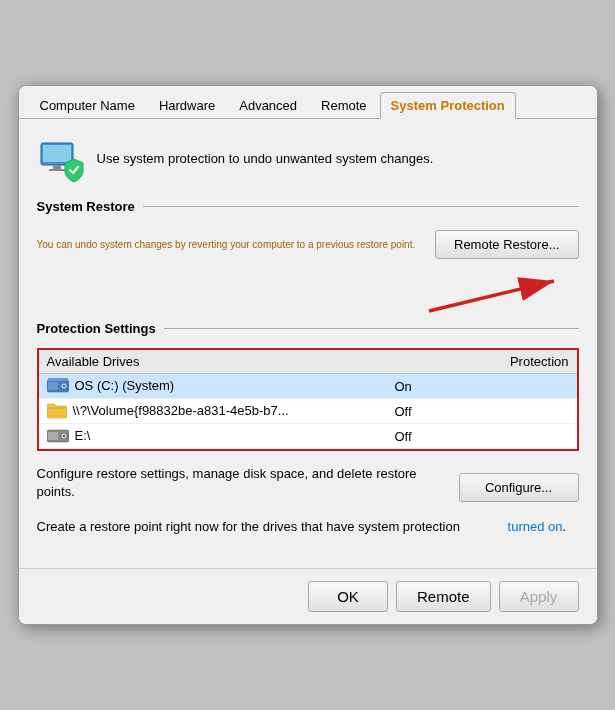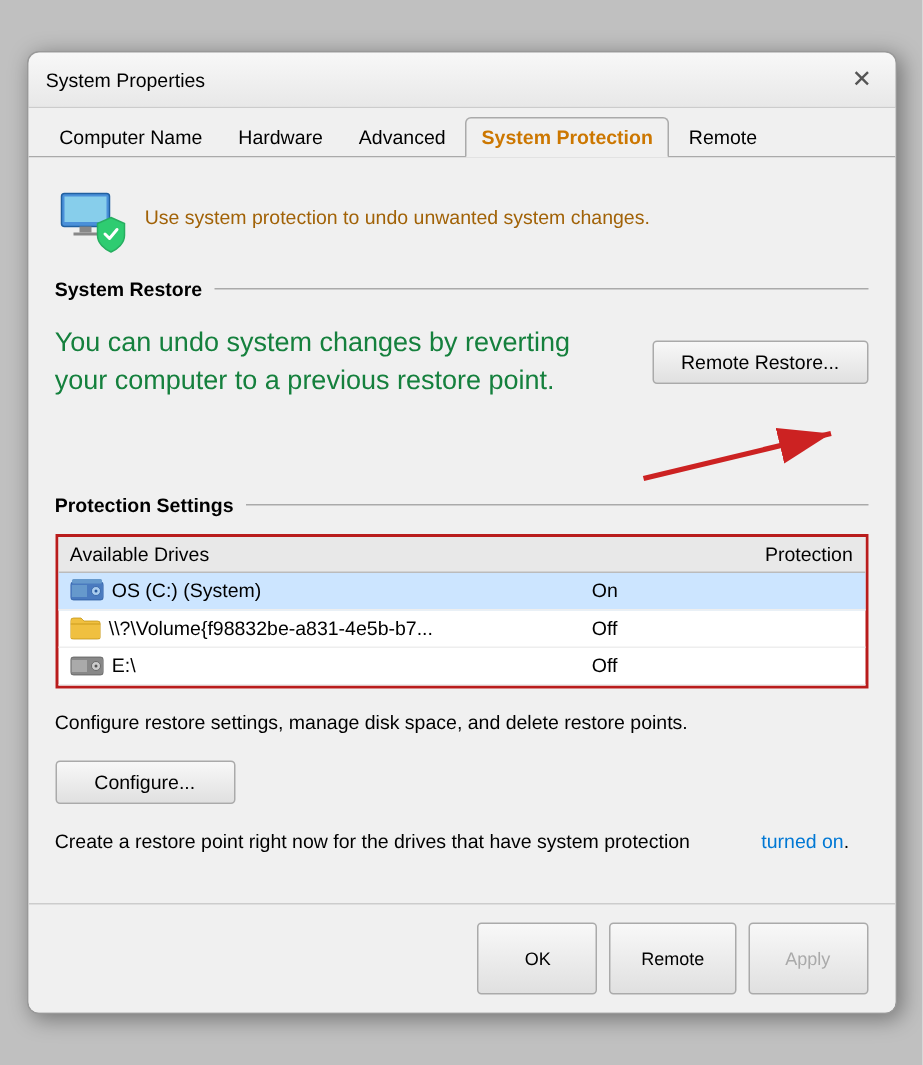--- a/index.html
+++ b/index.html
@@ -85,21 +85,21 @@
       gap: 12px;
       margin-bottom: 16px;
     }
     .info-icon {
       width: 48px;
       height: 48px;
       flex-shrink: 0;
     }
     .info-text {
       font-size: 13px;
-      color: #a16207;
+      color: #000000;
       line-height: 1.4;
     }
     .section-header {
       display: flex;
       align-items: center;
       gap: 8px;
       margin-bottom: 12px;
     }
     .section-title {
       font-size: 13px;
@@ -114,23 +114,23 @@
     .restore-row {
       display: flex;
       align-items: center;
       gap: 16px;
       margin-bottom: 20px;
       padding: 4px 0;
       position: relative;
     }
     .restore-text {
       flex: 1;
-      font-size: 18px;
+      font-size: 10px;
       line-height: 1.4;
-      color: #15803d;
+      color: #a16207;
     }
     .btn {
       padding: 6px 18px;
       border: 1px solid #aaa;
       background: linear-gradient(to bottom, #f8f8f8, #e0e0e0);
       font-size: 13px;
       cursor: pointer;
       border-radius: 3px;
       white-space: nowrap;
       min-width: 120px;
@@ -174,67 +174,62 @@
     .table-cell {
       font-size: 13px;
       display: flex;
       align-items: flex-start;
       gap: 6px;
     }
     .table-cell:first-child { flex: 2; }
     .table-cell:last-child { flex: 1; }
     .config-row {
       display: flex;
-      align-items: flex-start;
+      align-items: flex-end;
       gap: 16px;
       margin-bottom: 16px;
-      flex-direction: column;
     }
     .config-text {
       flex: 1;
       font-size: 13px;
       line-height: 1.4;
     }
     .create-text-blue { color: #0078d4; margin-left: 44px; }
     .footer {
       display: flex;
       justify-content: flex-end;
       gap: 8px;
       padding: 12px 18px;
       border-top: 1px solid #ccc;
       background: #f0f0f0;
     }
     .footer-btn {
-      padding: 16px 20px;
+      padding: 6px 20px;
       border: 1px solid #aaa;
       background: linear-gradient(to bottom, #f8f8f8, #e0e0e0);
-      font-size: 12px;
+      font-size: 15px;
       cursor: pointer;
       border-radius: 3px;
       min-width: 80px;
       text-align: center;
     }
     .footer-btn.apply { color: #aaa; cursor: default; }
   </style>
 </head>
 <body>
 
 <div class="dialog">
 
-  <div class="title-bar">
-    <span class="title-bar-text">System Properties</span>
-    <button class="close-btn">✕</button>
-  </div>
 
   <div class="tabs">
     <div class="tab">Computer Name</div>
     <div class="tab">Hardware</div>
     <div class="tab">Advanced</div>
+    <div class="tab">Remote</div>
     <div class="tab active">System Protection</div>
-    <div class="tab">Remote</div>
   </div>
 
   <div class="content">
 
     <div class="info-banner">
       <div class="info-icon">
         
         <svg width="48" height="48" viewBox="0 0 48 48" xmlns="http://www.w3.org/2000/svg">
 
           <rect x="4" y="8" width="32" height="22" rx="2" fill="#4a90d9" stroke="#2060a0" stroke-width="1"></rect>

